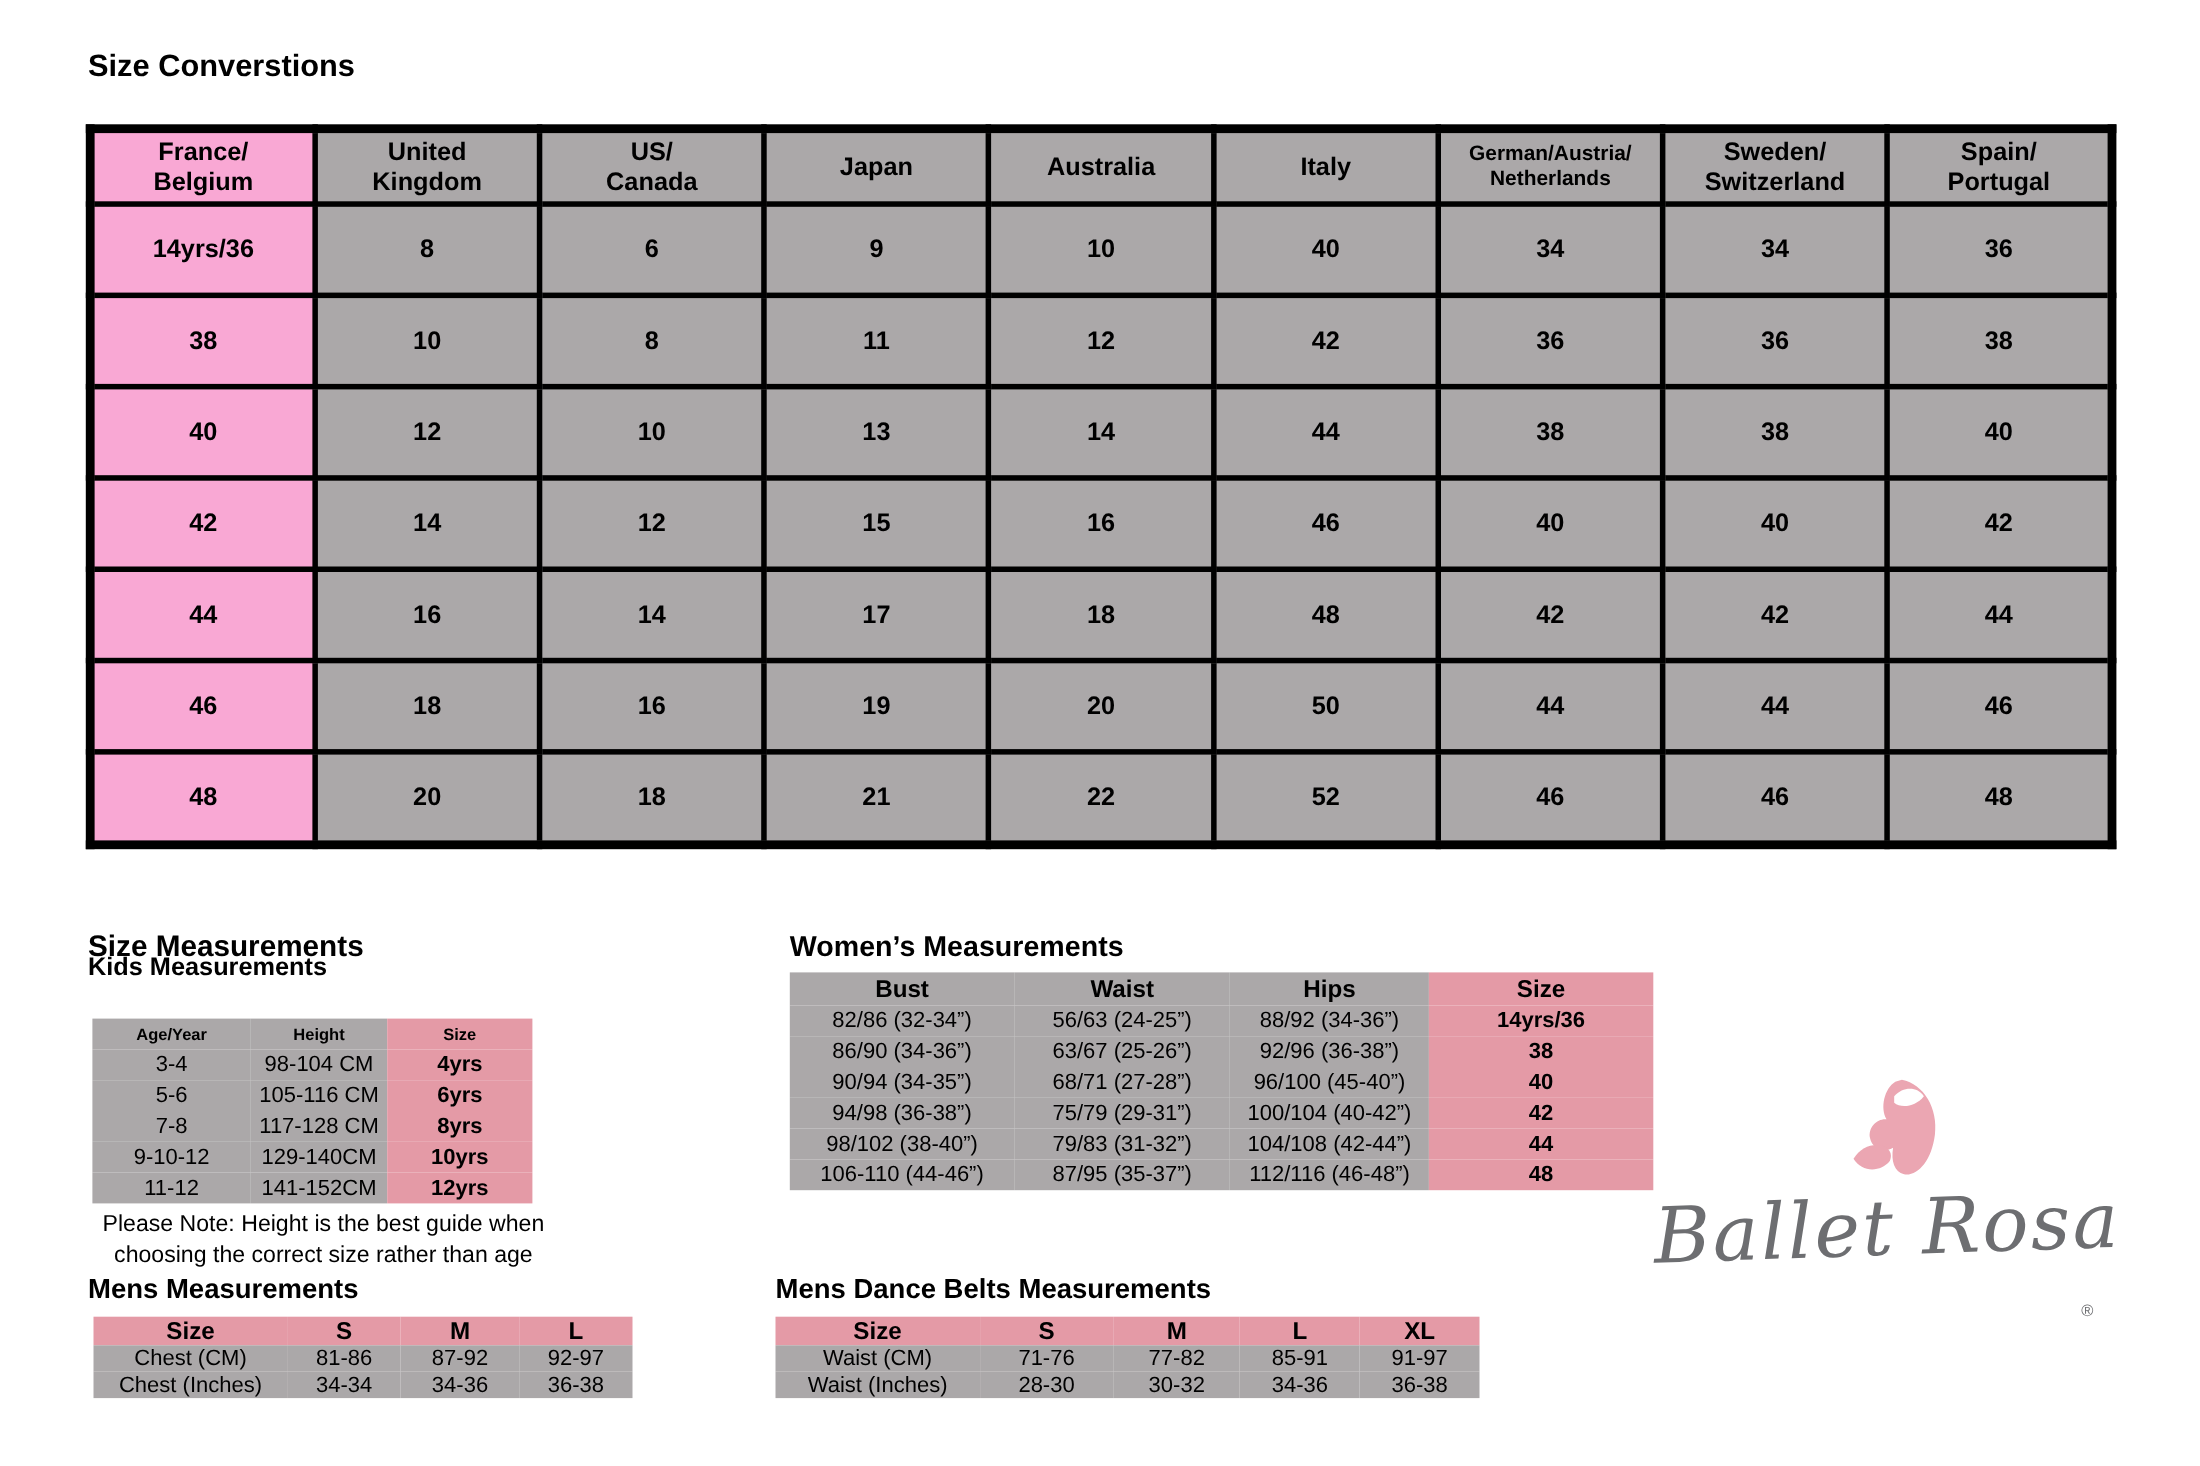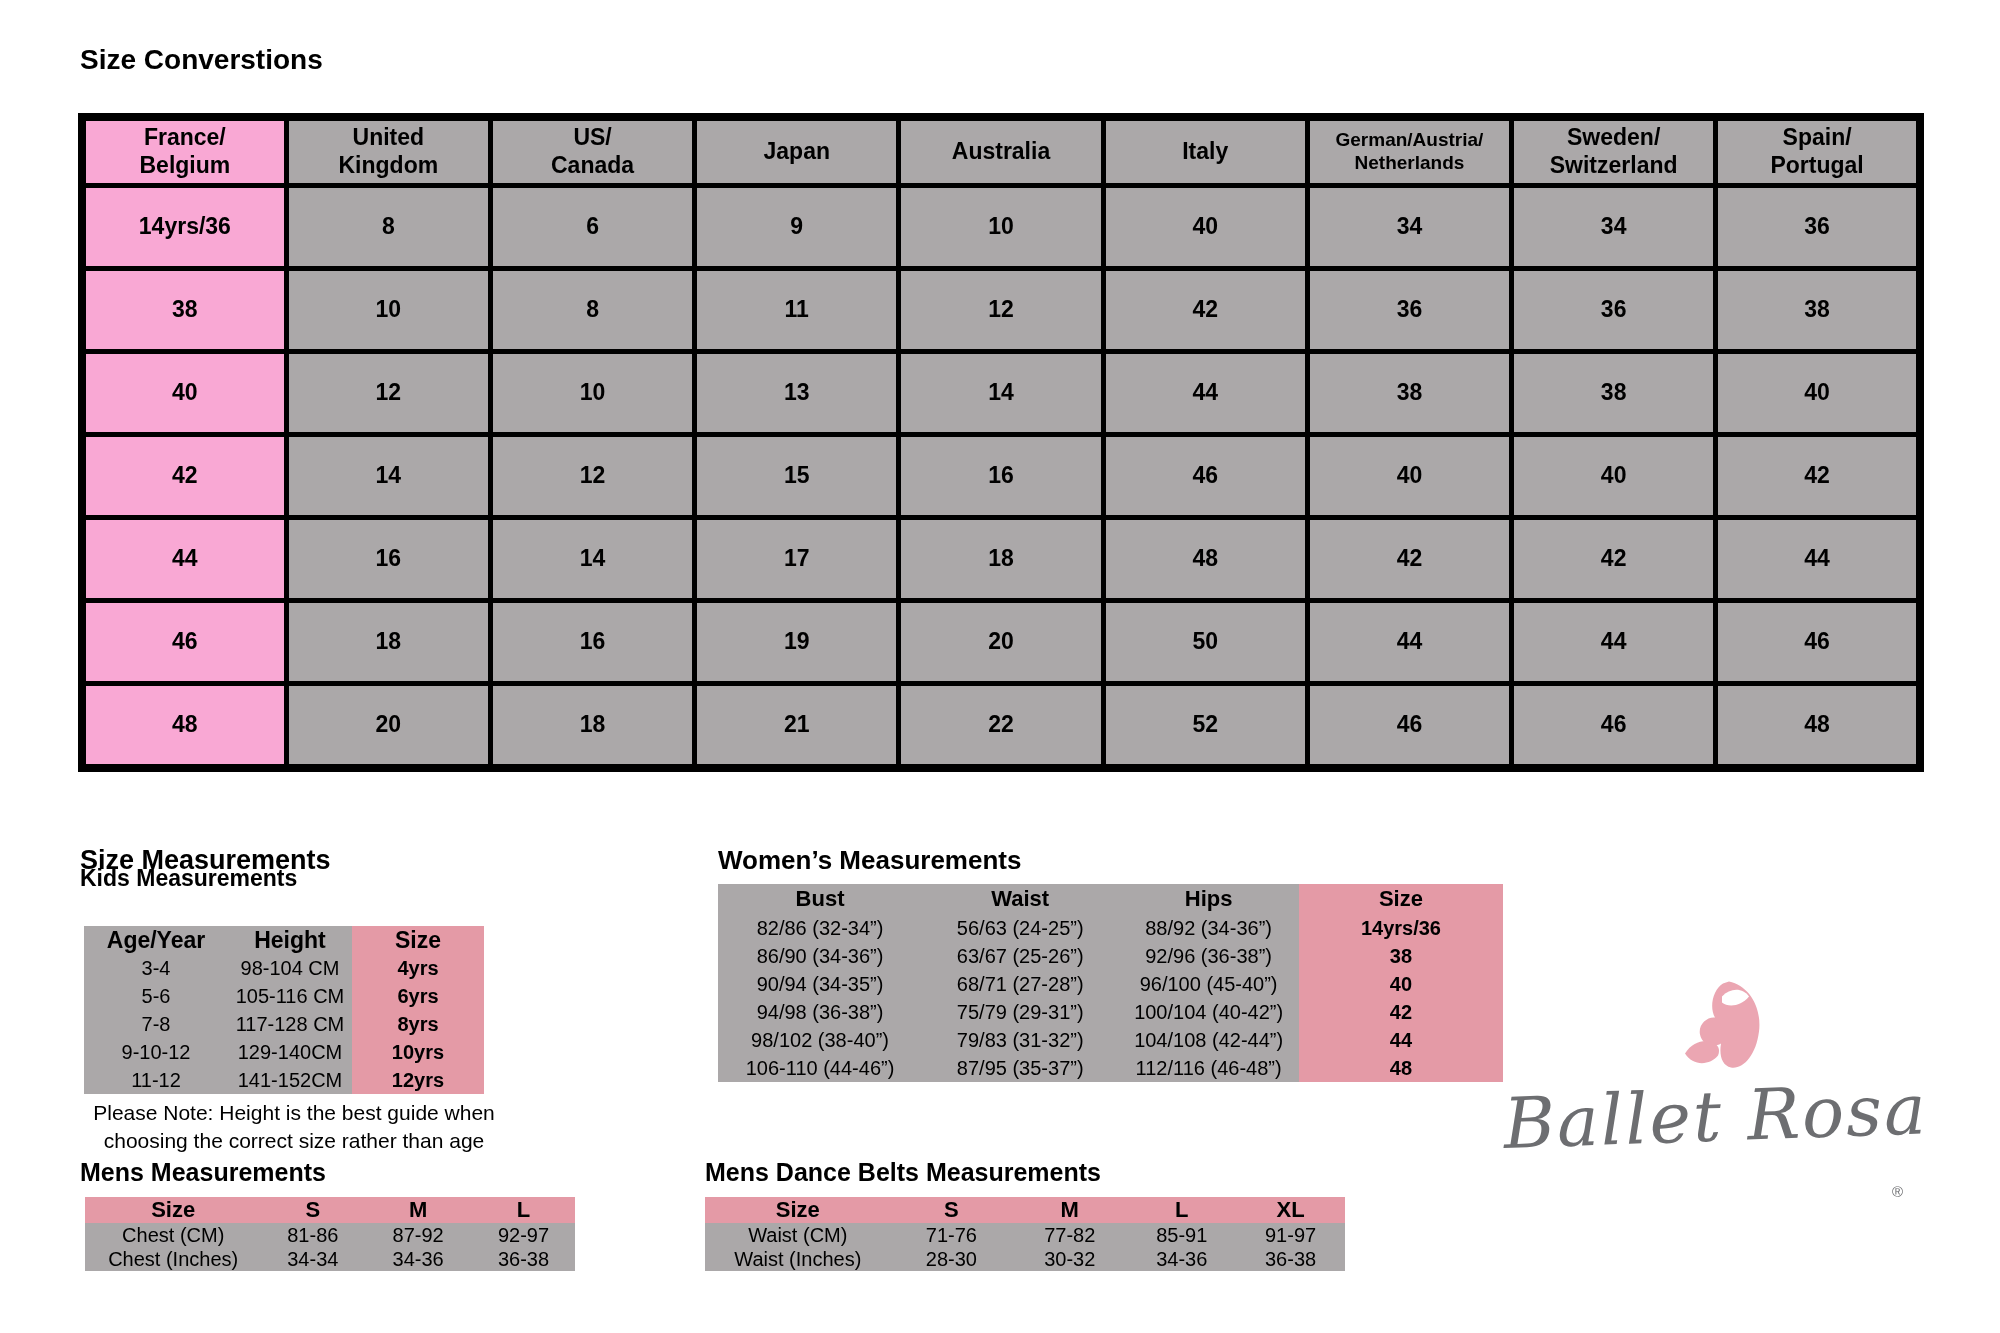--- a/index.html
+++ b/index.html
@@ -31,21 +31,21 @@
   table.conv th:nth-child(7){font-size:19px;}
 
   
   table.mini{
     border-collapse:collapse;table-layout:fixed;padding:0;
   }
   table.mini th, table.mini td{
     background:#ABA8A9;text-align:center;vertical-align:middle;
     padding:0;white-space:nowrap;
   }
-  table.mini th{font-weight:bold;font-size:23px;height:28px;}
+  table.mini th{font-weight:bold;font-size:15px;height:28px;}
   table.mini td{font-size:20px;height:28px;}
 
   
   table.kids{width:400px;}
   table.kids th:nth-child(1){width:36%;}
   table.kids th:nth-child(2){width:31%;}
   table.kids th:nth-child(3){width:33%;}
   table.kids th:nth-child(3), table.kids td:nth-child(3){background:#E49AA6;font-weight:bold;}
 
   

